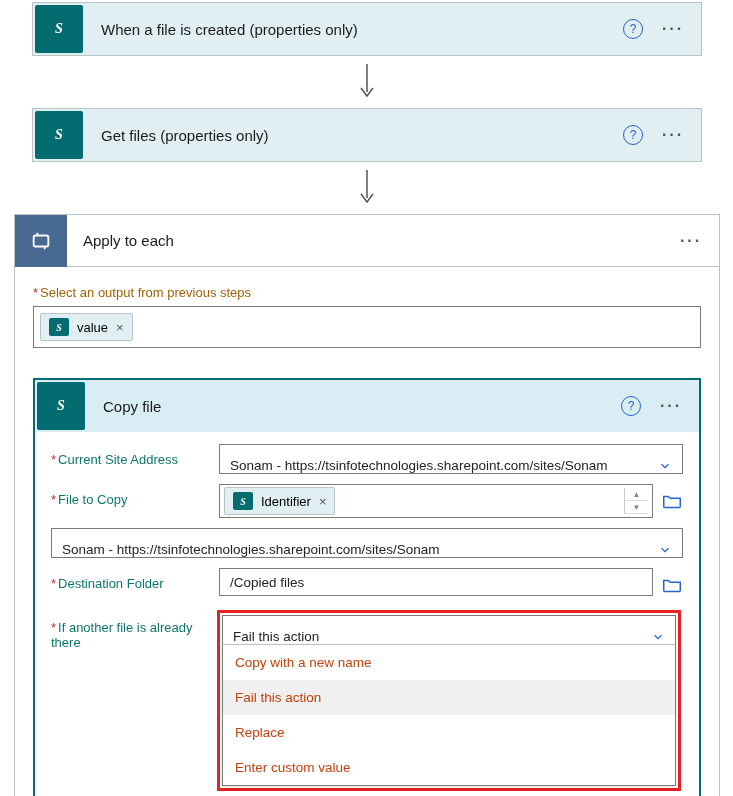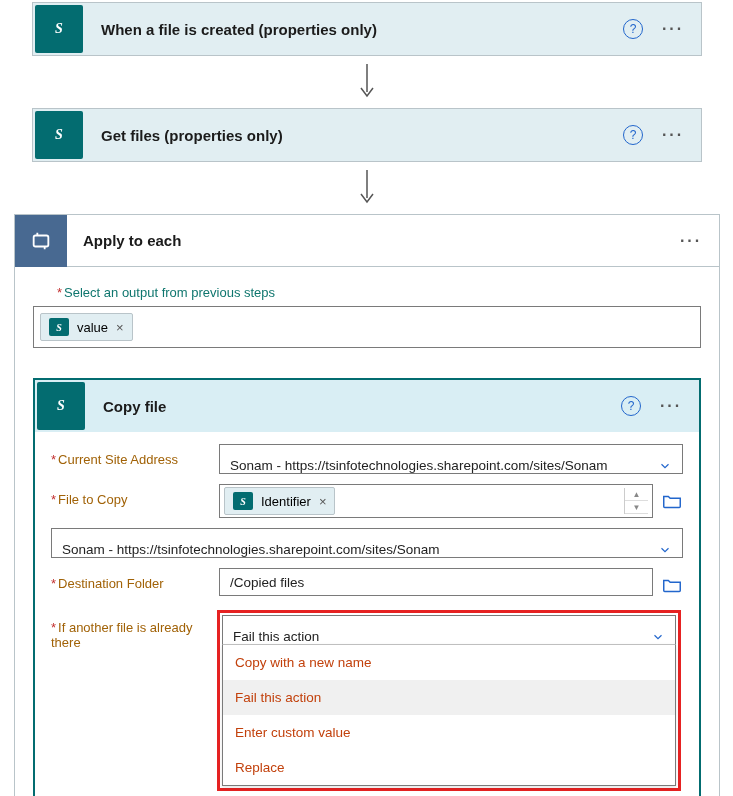--- a/index.html
+++ b/index.html
@@ -22,21 +22,20 @@
     background: #036c70;
     display: flex; align-items: center; justify-content: center;
     margin: 2px;
     border-radius: 2px;
   }
   .card-title {
     flex: 1;
     padding-left: 16px;
     font-size: 15px;
     color: #1b1b1b;
-    font-weight: bold;
   }
   .card-actions {
     display: flex; align-items: center; gap: 16px; padding-right: 14px;
   }
   .help-icon {
     width: 20px; height: 20px; border: 1.5px solid #2266cc; border-radius: 50%;
     display: flex; align-items: center; justify-content: center;
     color: #2266cc; font-size: 12px; cursor: pointer;
   }
   .dots {
@@ -54,21 +53,21 @@
   }
   .container-header {
     display: flex; align-items: center; height: 52px;
     border-bottom: 1px solid #b9c4c9;
   }
   .container-header .icon-box {
     width: 52px; height: 52px; background: #486991;
     display: flex; align-items: center; justify-content: center;
   }
   .container-body { padding: 18px 18px 22px 18px; }
-  .req-label { font-size: 13px; color: #0f766e; margin-bottom: 6px; margin-left: 24px; }
+  .req-label { font-size: 13px; color: #a16207; margin-bottom: 6px; }
   .req-label::before { content: "*"; color: #c23030; margin-right: 2px; }
   .output-box {
     border: 1px solid #7a7a7a; padding: 6px; width: 100%;
   }
   .token {
     display: inline-flex; align-items: center;
     background: #e1eef2; border: 1px solid #b9c4c9;
     padding: 4px 8px; border-radius: 2px; font-size: 13px;
     gap: 8px;
   }
@@ -77,21 +76,21 @@
     display: flex; align-items: center; justify-content: center;
   }
   .token .x { color: #555; cursor: pointer; }
   
   .inner-card {
     border: 2px solid #036c70; margin-top: 30px; background: #fff;
   }
   .inner-card .card-header { background: #d9eef4; }
   .inner-body { padding: 12px 16px 16px 16px; }
   .form-row { display: flex; align-items: flex-start; margin-bottom: 10px; }
-  .form-label { width: 168px; font-size: 13px; color: #a16207; padding-top: 8px; }
+  .form-label { width: 168px; font-size: 13px; color: #0f766e; padding-top: 8px; }
   .form-label::before { content: "*"; color: #c23030; margin-right: 2px; }
   .form-field { flex: 1; position: relative; }
   .select-box {
     border: 1px solid #7a7a7a; height: 30px; display: flex; align-items: flex-end;
     padding: 0 10px; font-size: 13.5px; color: #222; background: #fff;
     justify-content: space-between; cursor: pointer;
   }
   .select-box .chevron { color: #2266cc; }
   .file-row { display: flex; gap: 8px; }
   .file-box {
@@ -273,22 +272,22 @@
             <div class="highlight-box">
               <div class="select-box">
                 <span>Fail this action</span>
                 <svg class="chevron" width="14" height="14" viewBox="0 0 24 24" fill="none" stroke="currentColor" stroke-width="2">
                     <polyline points="6 9 12 15 18 9"></polyline>
                   </svg>
               </div>
               <div class="dropdown-open">
                 <div class="dropdown-item">Copy with a new name</div>
                 <div class="dropdown-item sel">Fail this action</div>
+                <div class="dropdown-item">Replace</div>
                 <div class="dropdown-item">Enter custom value</div>
-                <div class="dropdown-item">Replace</div>
               </div>
             </div>
           </div>
         </div>
 
       </div>
     </div>
 
   </div>
 </div>

